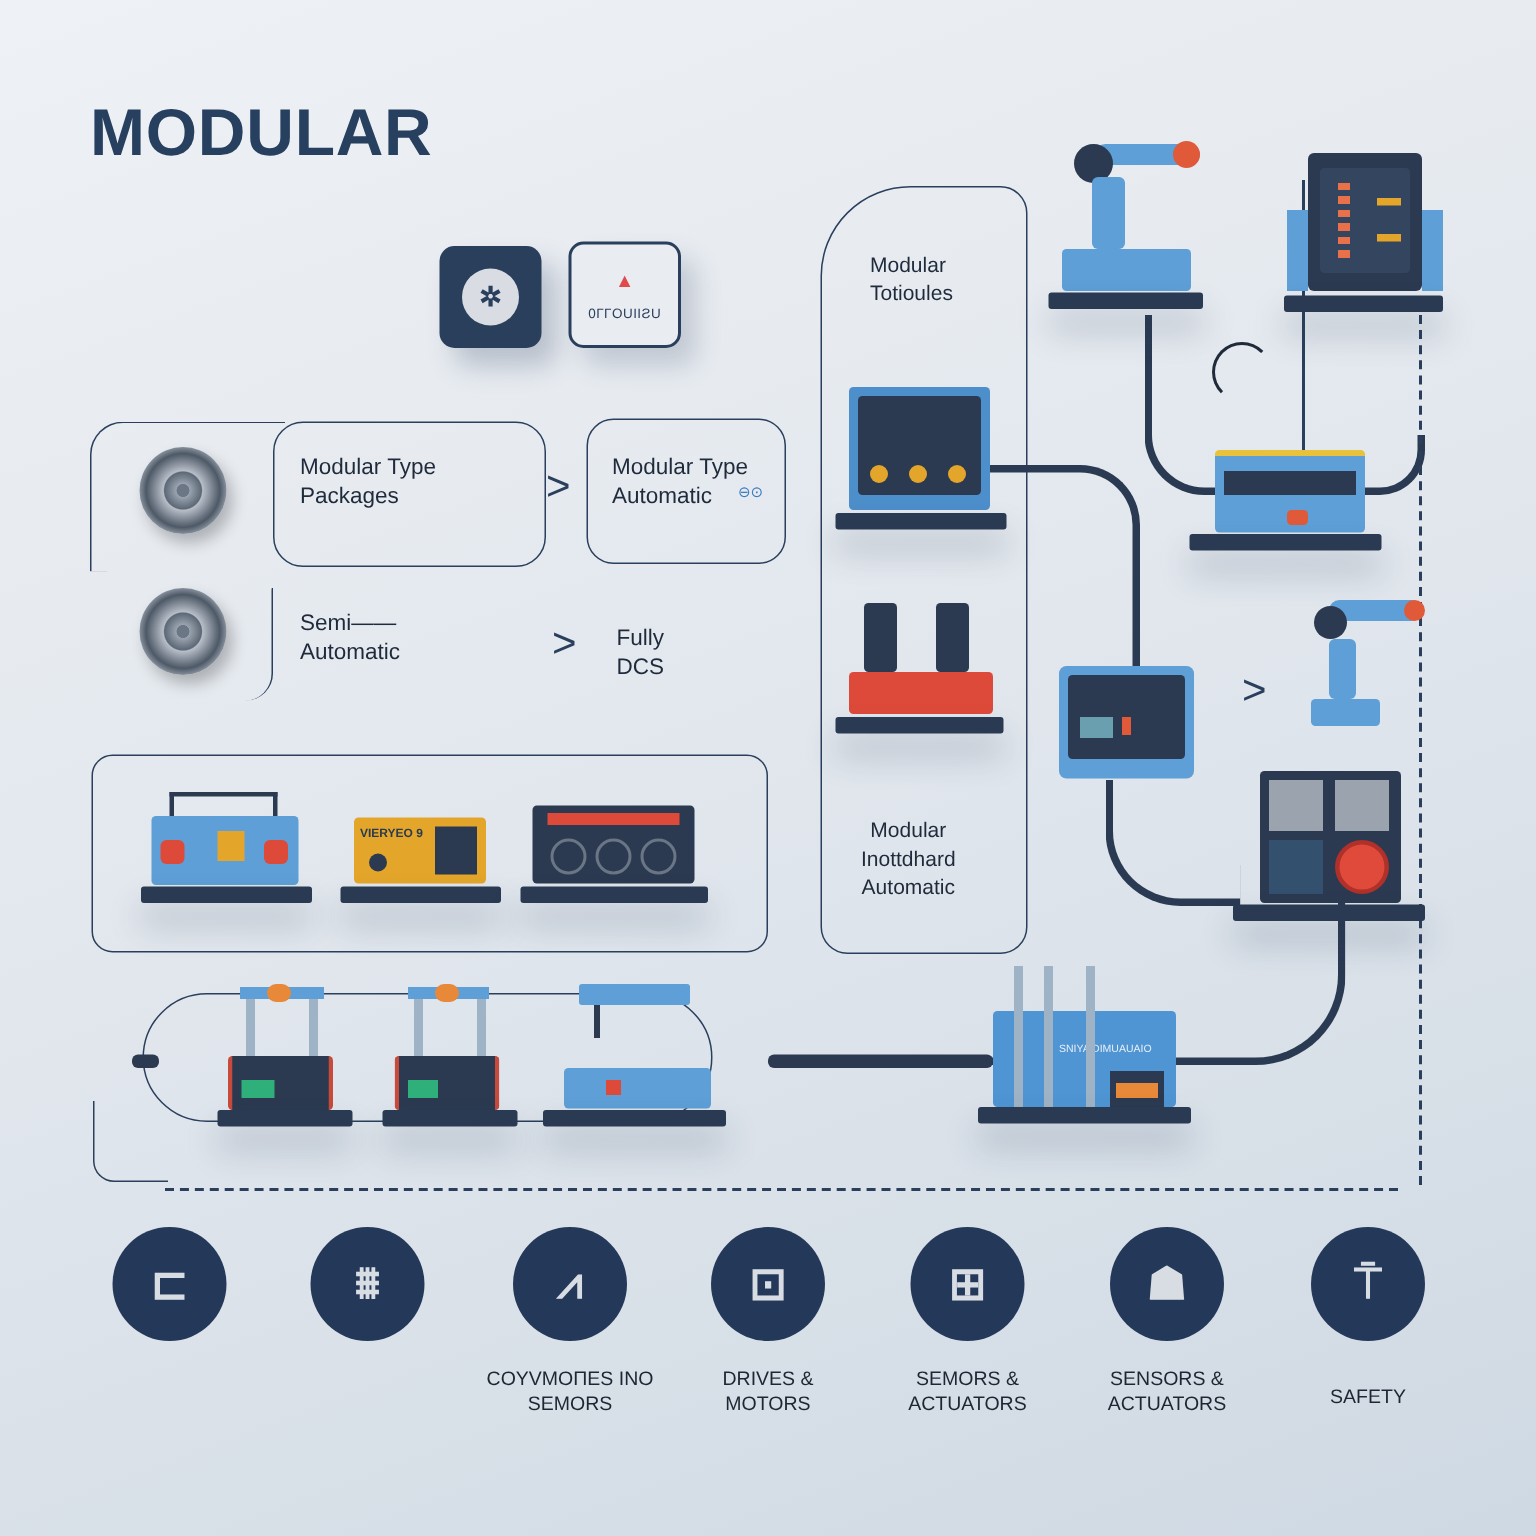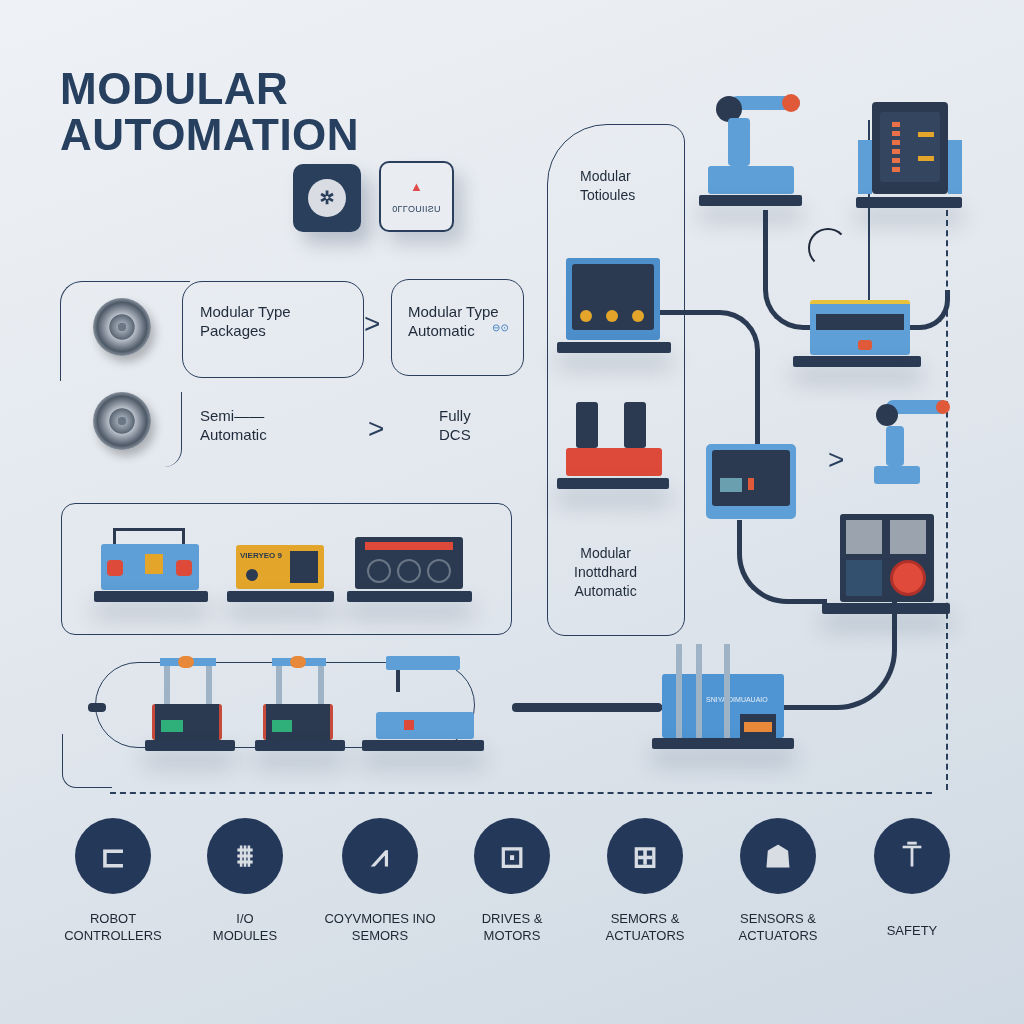--- a/index.html
+++ b/index.html
@@ -56,21 +56,20 @@
     color: #d8dde4; font-size: 30px; font-weight:700;
   }
   .icon-label { width: 140px; text-align:center; font-size: 13px; color:#1d2633; line-height:17px; }
   .dash { border-top: 2px dashed #2a3f5c; }
 </style>
 </head>
 <body>
 
 <div class="abs title">
   <div>MODULAR</div>
-  <div>AUTOMATION</div>
 </div>
 <div class="abs badge-dark">
   <div class="circ">✲</div>
 </div>
 <div class="abs badge-light">
   <span class="mark">▲</span>
   <span class="lbl">0ΓΓOUIIƧU</span>
 </div>
 
 <div class="abs outline" style="left:60px;top:281px;width:130px;height:100px;border-right:none;border-bottom:none;border-radius:22px 0 0 0;"></div>
@@ -82,21 +81,21 @@
 <div class="abs outline" style="left:391px;top:279px;width:133px;height:97px;border-radius:18px;"></div>
 <div class="abs txt" style="left:408px;top:302px;white-space:pre;">Modular Type
 Automatic</div>
 <span class="abs" style="left:492px;top:322px;font-size:10px;color:#3a7bc0;">⊖⊙</span>
 
 <div class="abs speaker" style="left:93px;top:392px;"></div>
 <div class="abs" style="left:160px;top:392px;width:22px;height:75px;border-right:1.6px solid #2a3f5c;border-radius:0 0 18px 0;"></div>
 <div class="abs txt" style="left:200px;top:406px;white-space:pre;">Semi——
 Automatic</div>
 <div class="abs chev" style="left:368px;top:413px;">&gt;</div>
-<div class="abs txt" style="left:411px;top:406px;white-space:pre;margin-left:28px;">Fully
+<div class="abs txt" style="left:411px;top:416px;white-space:pre;">Fully
 DCS</div>
 
 <div class="abs outline" style="left:61px;top:503px;width:451px;height:132px;border-radius:14px;"></div>
 <div class="abs device blue" style="left:101px;top:544px;width:98px;height:46px;">
   <div class="abs red" style="left:6px;top:16px;width:16px;height:16px;border-radius:4px;"></div>
   <div class="abs yellow" style="left:44px;top:10px;width:18px;height:20px;"></div>
   <div class="abs red" style="left:75px;top:16px;width:16px;height:16px;border-radius:4px;"></div>
 </div>
 <div class="abs" style="left:113px;top:528px;width:72px;height:16px;border:3px solid #2b3a50;border-bottom:none;"></div>
 <div class="abs shelf" style="left:94px;top:591px;width:114px;"></div>
@@ -221,27 +220,23 @@
   <div class="abs" style="left:82px;top:48px;width:28px;height:10px;background:#e8893a;"></div>
 </div>
 <div class="abs" style="left:676px;top:644px;width:6px;height:94px;background:#9fb3c6;"></div>
 <div class="abs" style="left:696px;top:644px;width:6px;height:94px;background:#9fb3c6;"></div>
 <div class="abs" style="left:724px;top:644px;width:6px;height:94px;background:#9fb3c6;"></div>
 <div class="abs shelf" style="left:652px;top:738px;width:142px;"></div>
 
 <div id="cat-row">
     <div class="abs" style="left: 43px; top: 818px; width: 140px;">
       <div class="icon-circle" style="margin: 0px auto;">⊏</div>
-      <div class="icon-label" style="margin-top: 16px; white-space: pre;">ROBOT
-CONTROLLERS</div>
     </div>
     <div class="abs" style="left: 175px; top: 818px; width: 140px;">
       <div class="icon-circle" style="margin: 0px auto;">⩩</div>
-      <div class="icon-label" style="margin-top: 16px; white-space: pre;">I/O
-MODULES</div>
     </div>
     <div class="abs" style="left: 310px; top: 818px; width: 140px;">
       <div class="icon-circle" style="margin: 0px auto;">⩘</div>
       <div class="icon-label" style="margin-top: 16px; white-space: pre;">COYVMOΠES INO
 SEMORS</div>
     </div>
     <div class="abs" style="left: 442px; top: 818px; width: 140px;">
       <div class="icon-circle" style="margin: 0px auto;">⊡</div>
       <div class="icon-label" style="margin-top: 16px; white-space: pre;">DRIVES &amp;
 MOTORS</div>

